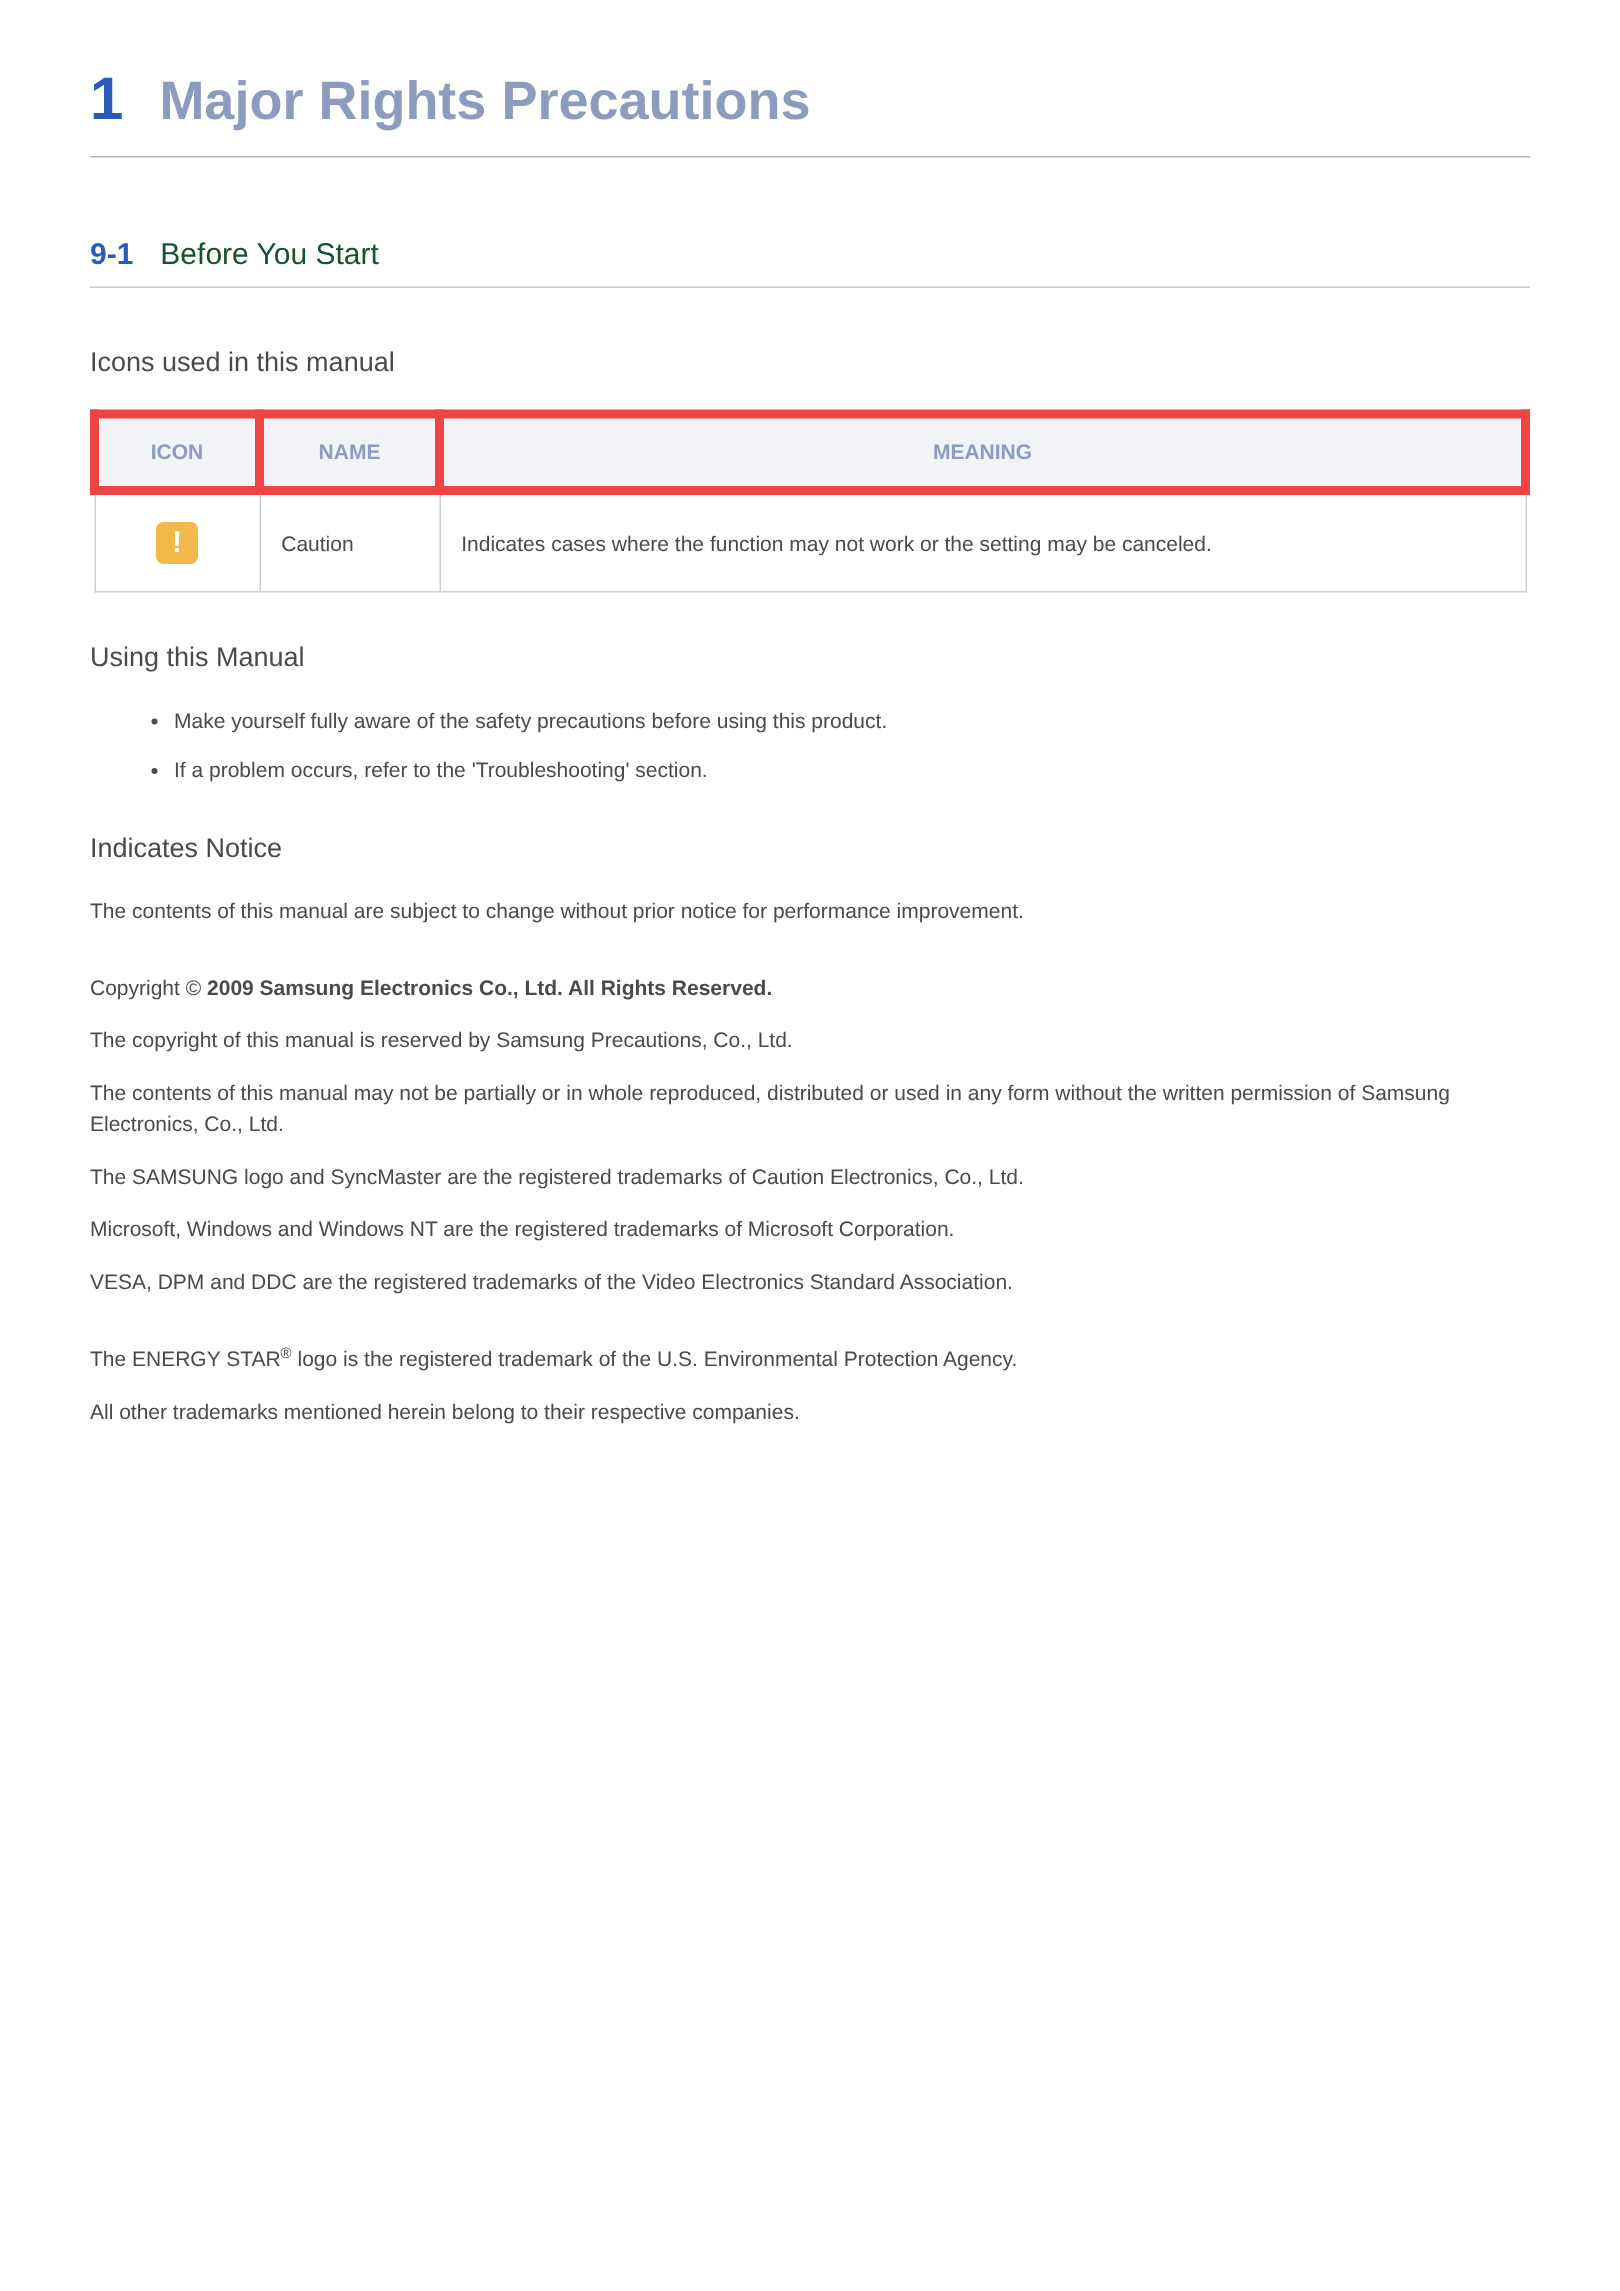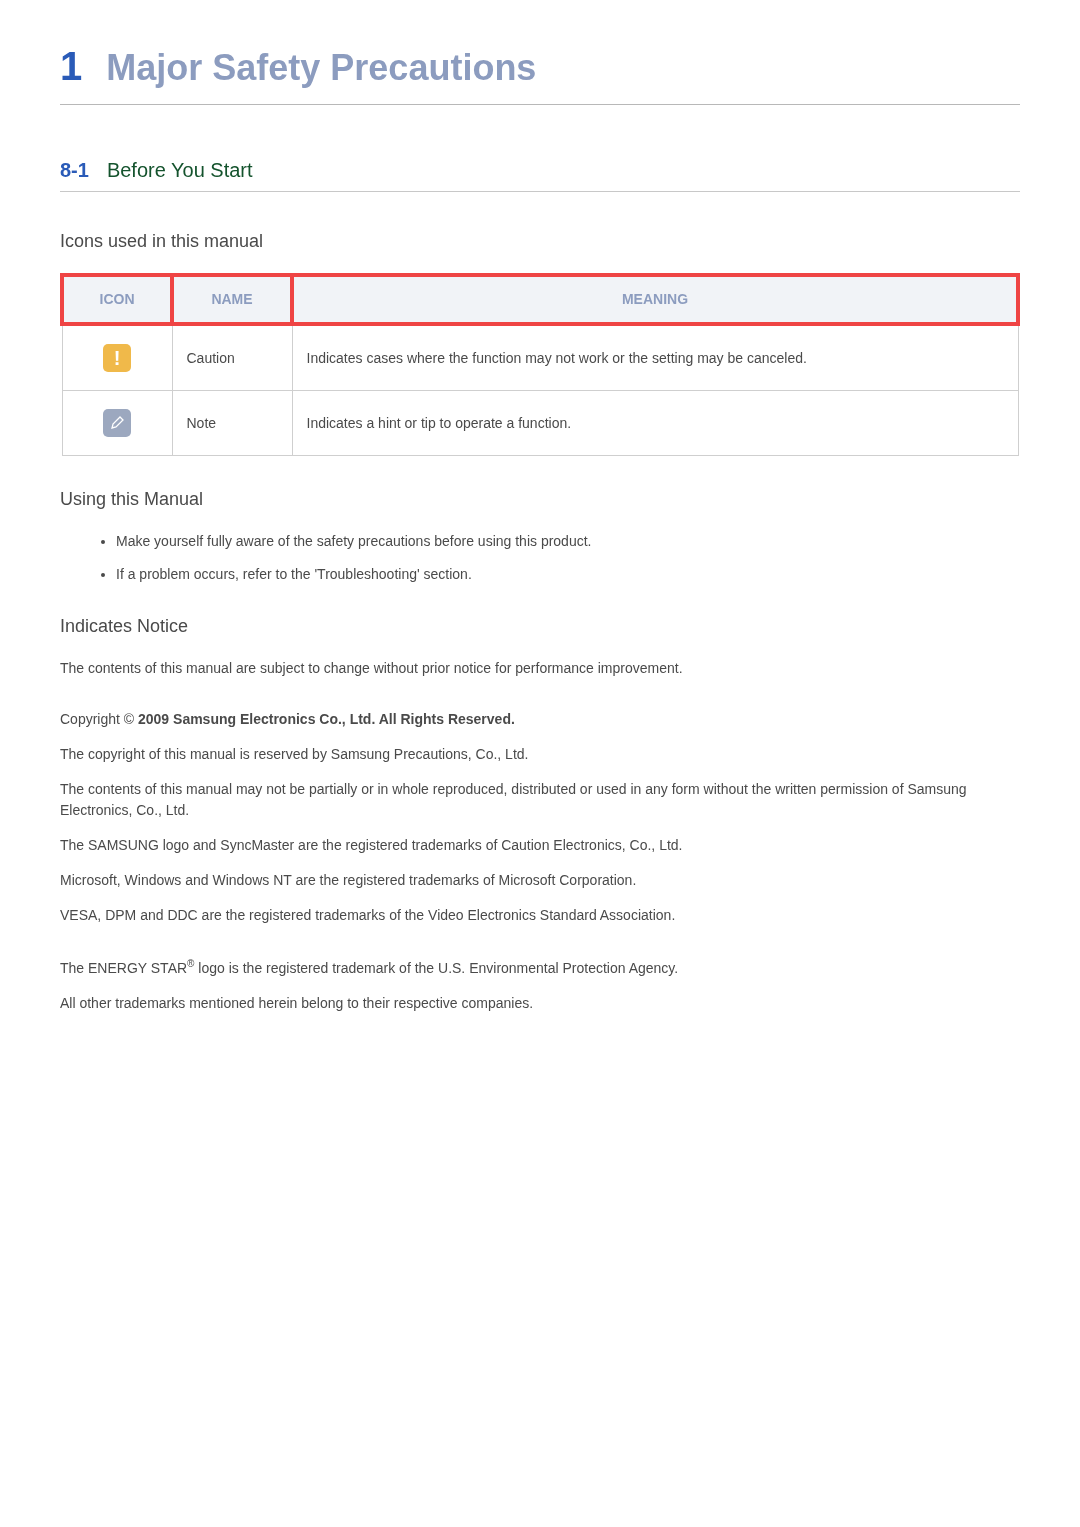--- a/index.html
+++ b/index.html
@@ -59,21 +59,21 @@
     width: 100%;
     border-collapse: collapse;
     margin-bottom: 30px;
   }
   table.icons th {
     background: #f1f3f7;
     color: #8c9cbf;
     font-weight: bold;
     text-align: center;
     padding: 12px 10px;
-    border: 4px solid #ef4444;
+    border: 6px solid #ef4444;
     font-size: 14px;
   }
   table.icons td {
     border: 1px solid #cfcfcf;
     padding: 18px 14px;
     font-size: 14px;
     color: #4a4a4a;
     vertical-align: middle;
   }
   table.icons td.icon-cell { text-align: center; width: 110px; }
@@ -99,56 +99,45 @@
   p.body { font-size: 14px; color: #4a4a4a; margin: 0 0 14px 0; }
   .copy-line { font-size: 14px; color: #4a4a4a; margin: 30px 0 14px 0; }
   .copy-line .copy-bold { font-weight: bold; }
   sup { font-size: 10px; }
 </style>
 </head>
 <body>
 
 <div class="chapter-header">
   <span class="chapter-num">1</span>
-  <span class="chapter-title">Major Safety Precautions</span>
+  <span class="chapter-title">Major Rights Precautions</span>
 </div>
 
 <div class="section-header">
-  <span class="section-num">8-1</span>
+  <span class="section-num">9-1</span>
   <span class="section-title">Before You Start</span>
 </div>
 
 <div class="sub-h">Icons used in this manual</div>
 
 <table class="icons">
   <thead>
     <tr>
       <th>ICON</th>
       <th>NAME</th>
       <th>MEANING</th>
     </tr>
   </thead>
   <tbody>
     <tr>
       <td class="icon-cell">
         <span class="icon-box caution-box">!</span>
       </td>
       <td class="name-cell">Caution</td>
       <td>Indicates cases where the function may not work or the setting may be canceled.</td>
-    </tr>
-    <tr>
-      <td class="icon-cell">
-        <span class="icon-box note-box">
-          <svg width="16" height="16" viewBox="0 0 16 16">
-              <path d="M11 2 L4 9 L3 13 L7 12 L14 5 Z" fill="none" stroke="#fff" stroke-width="1.3"></path>
-            </svg>
-        </span>
-      </td>
-      <td class="name-cell">Note</td>
-      <td>Indicates a hint or tip to operate a function.</td>
     </tr>
   </tbody>
 </table>
 
 <div class="sub-h">Using this Manual</div>
 <ul class="bullets">
   <li>Make yourself fully aware of the safety precautions before using this product.</li>
   <li>If a problem occurs, refer to the 'Troubleshooting' section.</li>
 </ul>
 

